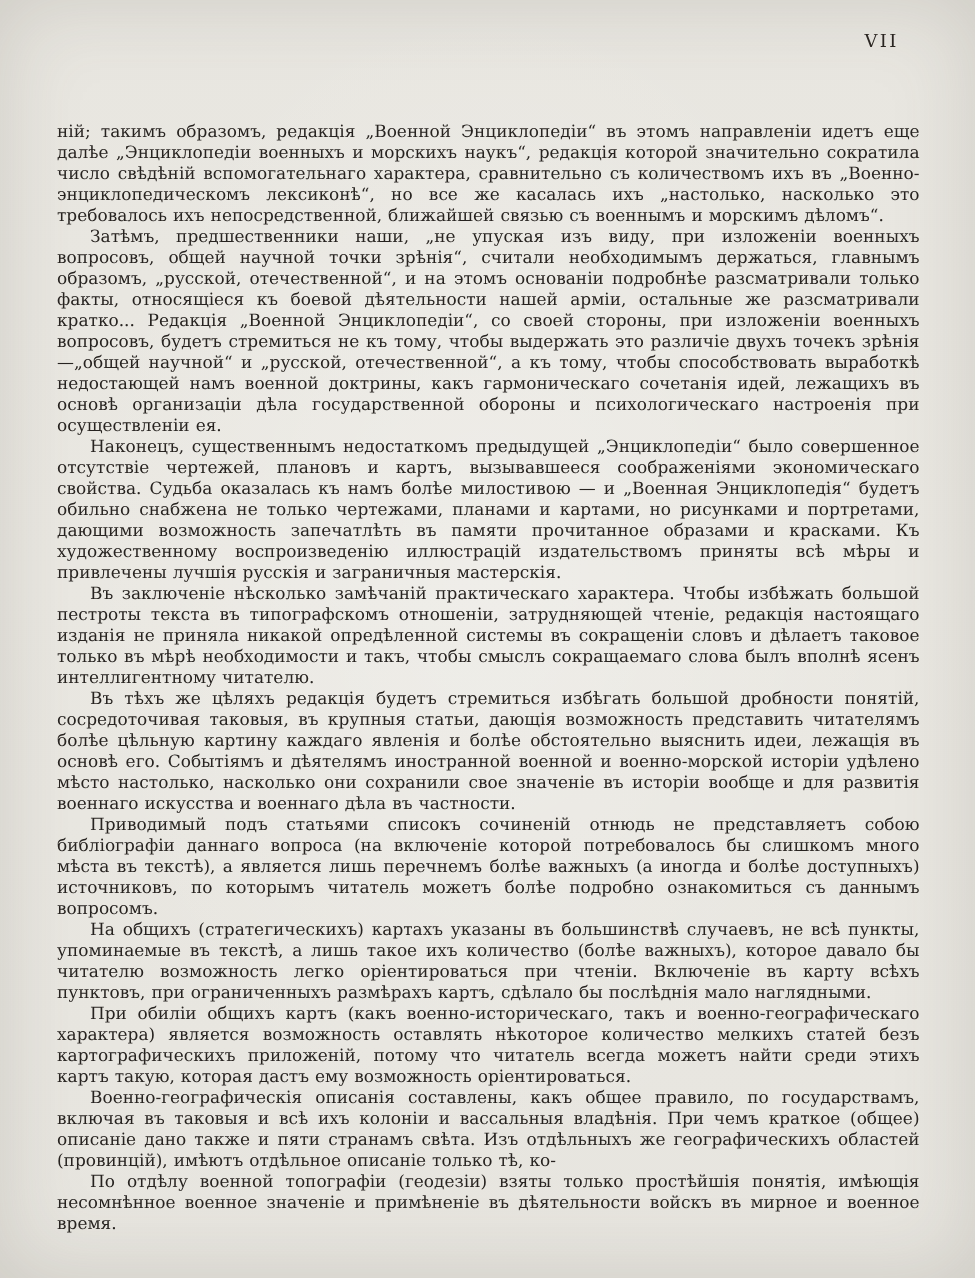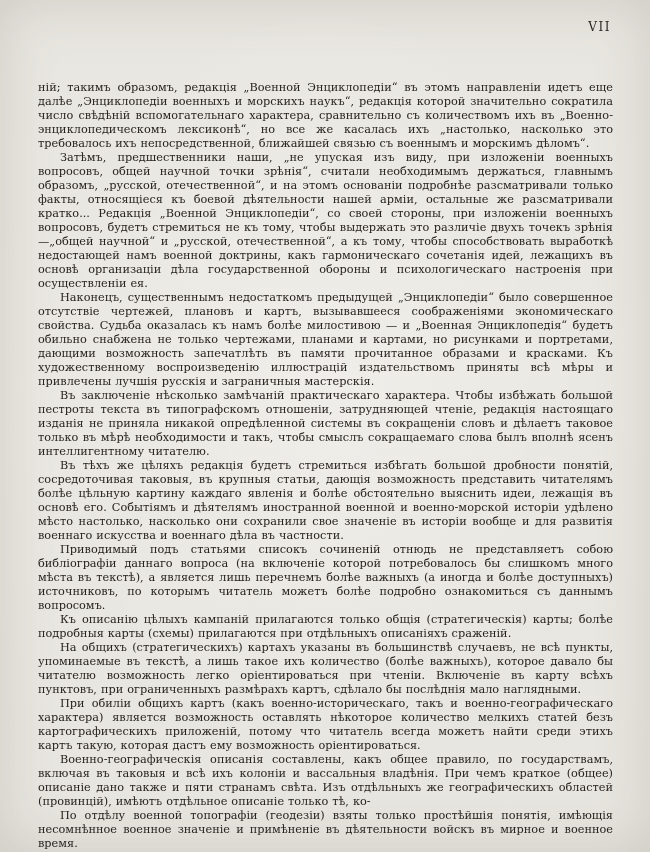--- a/index.html
+++ b/index.html
@@ -16,21 +16,21 @@
     height: 852px;
     background:
       radial-gradient(ellipse at 50% 45%, rgba(255,255,255,0.25) 0%, rgba(0,0,0,0) 60%),
       linear-gradient(180deg, #e8e6e0 0%, #eae8e2 45%, #e7e5df 100%);
     box-shadow: inset 0 0 55px rgba(90,82,70,0.18);
     font-family: "DejaVu Serif", "Liberation Serif", serif;
   }
   .page-number {
     position: absolute;
     top: 20px;
-    right: 39px;
+    right: 51px;
     font-size: 12px;
     letter-spacing: 1.5px;
     color: #2b2622;
     font-weight: 500;
   }
   .text-block {
     position: absolute;
     top: 41px;
     left: 38px;
     width: 575px;
@@ -57,19 +57,18 @@
 <div class="page">
   <div class="page-number">VII</div>
 
   <div class="text-block">
     <p>ній; такимъ образомъ, редакція „Военной Энциклопедіи“ въ этомъ направленіи идетъ еще далѣе „Энциклопедіи военныхъ и морскихъ наукъ“, редакція которой значительно сократила число свѣдѣній вспомогательнаго характера, сравнительно съ количествомъ ихъ въ „Военно-энциклопедическомъ лексиконѣ“, но все же касалась ихъ „настолько, насколько это требовалось ихъ непосредственной, ближайшей связью съ военнымъ и морскимъ дѣломъ“.</p>
     <p>Затѣмъ, предшественники наши, „не упуская изъ виду, при изложеніи военныхъ вопросовъ, общей научной точки зрѣнія“, считали необходимымъ держаться, главнымъ образомъ, „русской, отечественной“, и на этомъ основаніи подробнѣе разсматривали только факты, относящіеся къ боевой дѣятельности нашей арміи, остальные же разсматривали кратко... Редакція „Военной Энциклопедіи“, со своей стороны, при изложеніи военныхъ вопросовъ, будетъ стремиться не къ тому, чтобы выдержать это различіе двухъ точекъ зрѣнія—„общей научной“ и „русской, отечественной“, а къ тому, чтобы способствовать выработкѣ недостающей намъ военной доктрины, какъ гармоническаго сочетанія идей, лежащихъ въ основѣ организаціи дѣла государственной обороны и психологическаго настроенія при осуществленіи ея.</p>
     <p>Наконецъ, существеннымъ недостаткомъ предыдущей „Энциклопедіи“ было совершенное отсутствіе чертежей, плановъ и картъ, вызывавшееся соображеніями экономическаго свойства. Судьба оказалась къ намъ болѣе милостивою — и „Военная Энциклопедія“ будетъ обильно снабжена не только чертежами, планами и картами, но рисунками и портретами, дающими возможность запечатлѣть въ памяти прочитанное образами и красками. Къ художественному воспроизведенію иллюстрацій издательствомъ приняты всѣ мѣры и привлечены лучшія русскія и заграничныя мастерскія.</p>
     <p>Въ заключеніе нѣсколько замѣчаній практическаго характера. Чтобы избѣжать большой пестроты текста въ типографскомъ отношеніи, затрудняющей чтеніе, редакція настоящаго изданія не приняла никакой опредѣленной системы въ сокращеніи словъ и дѣлаетъ таковое только въ мѣрѣ необходимости и такъ, чтобы смыслъ сокращаемаго слова былъ вполнѣ ясенъ интеллигентному читателю.</p>
     <p>Въ тѣхъ же цѣляхъ редакція будетъ стремиться избѣгать большой дробности понятій, сосредоточивая таковыя, въ крупныя статьи, дающія возможность представить читателямъ болѣе цѣльную картину каждаго явленія и болѣе обстоятельно выяснить идеи, лежащія въ основѣ его. Событіямъ и дѣятелямъ иностранной военной и военно-морской исторіи удѣлено мѣсто настолько, насколько они сохранили свое значеніе въ исторіи вообще и для развитія военнаго искусства и военнаго дѣла въ частности.</p>
     <p>Приводимый подъ статьями списокъ сочиненій отнюдь не представляетъ собою библіографіи даннаго вопроса (на включеніе которой потребовалось бы слишкомъ много мѣста въ текстѣ), а является лишь перечнемъ болѣе важныхъ (а иногда и болѣе доступныхъ) источниковъ, по которымъ читатель можетъ болѣе подробно ознакомиться съ даннымъ вопросомъ.</p>
-    <p>Къ описанію цѣлыхъ кампаній прилагаются только общія (стратегическія) карты; болѣе подробныя карты (схемы) прилагаются при отдѣльныхъ описаніяхъ сраженій.</p>
     <p>На общихъ (стратегическихъ) картахъ указаны въ большинствѣ случаевъ, не всѣ пункты, упоминаемые въ текстѣ, а лишь такое ихъ количество (болѣе важныхъ), которое давало бы читателю возможность легко оріентироваться при чтеніи. Включеніе въ карту всѣхъ пунктовъ, при ограниченныхъ размѣрахъ картъ, сдѣлало бы послѣднія мало наглядными.</p>
     <p>При обиліи общихъ картъ (какъ военно-историческаго, такъ и военно-географическаго характера) является возможность оставлять нѣкоторое количество мелкихъ статей безъ картографическихъ приложеній, потому что читатель всегда можетъ найти среди этихъ картъ такую, которая дастъ ему возможность оріентироваться.</p>
     <p>Военно-географическія описанія составлены, какъ общее правило, по государствамъ, включая въ таковыя и всѣ ихъ колоніи и вассальныя владѣнія. При чемъ краткое (общее) описаніе дано также и пяти странамъ свѣта. Изъ отдѣльныхъ же географическихъ областей (провинцій), имѣютъ отдѣльное описаніе только тѣ, ко-</p>
     <p>По отдѣлу военной топографіи (геодезіи) взяты только простѣйшія понятія, имѣющія несомнѣнное военное значеніе и примѣненіе въ дѣятельности войскъ въ мирное и военное время.</p>
   </div>
 </div>
 
 </body></html>

